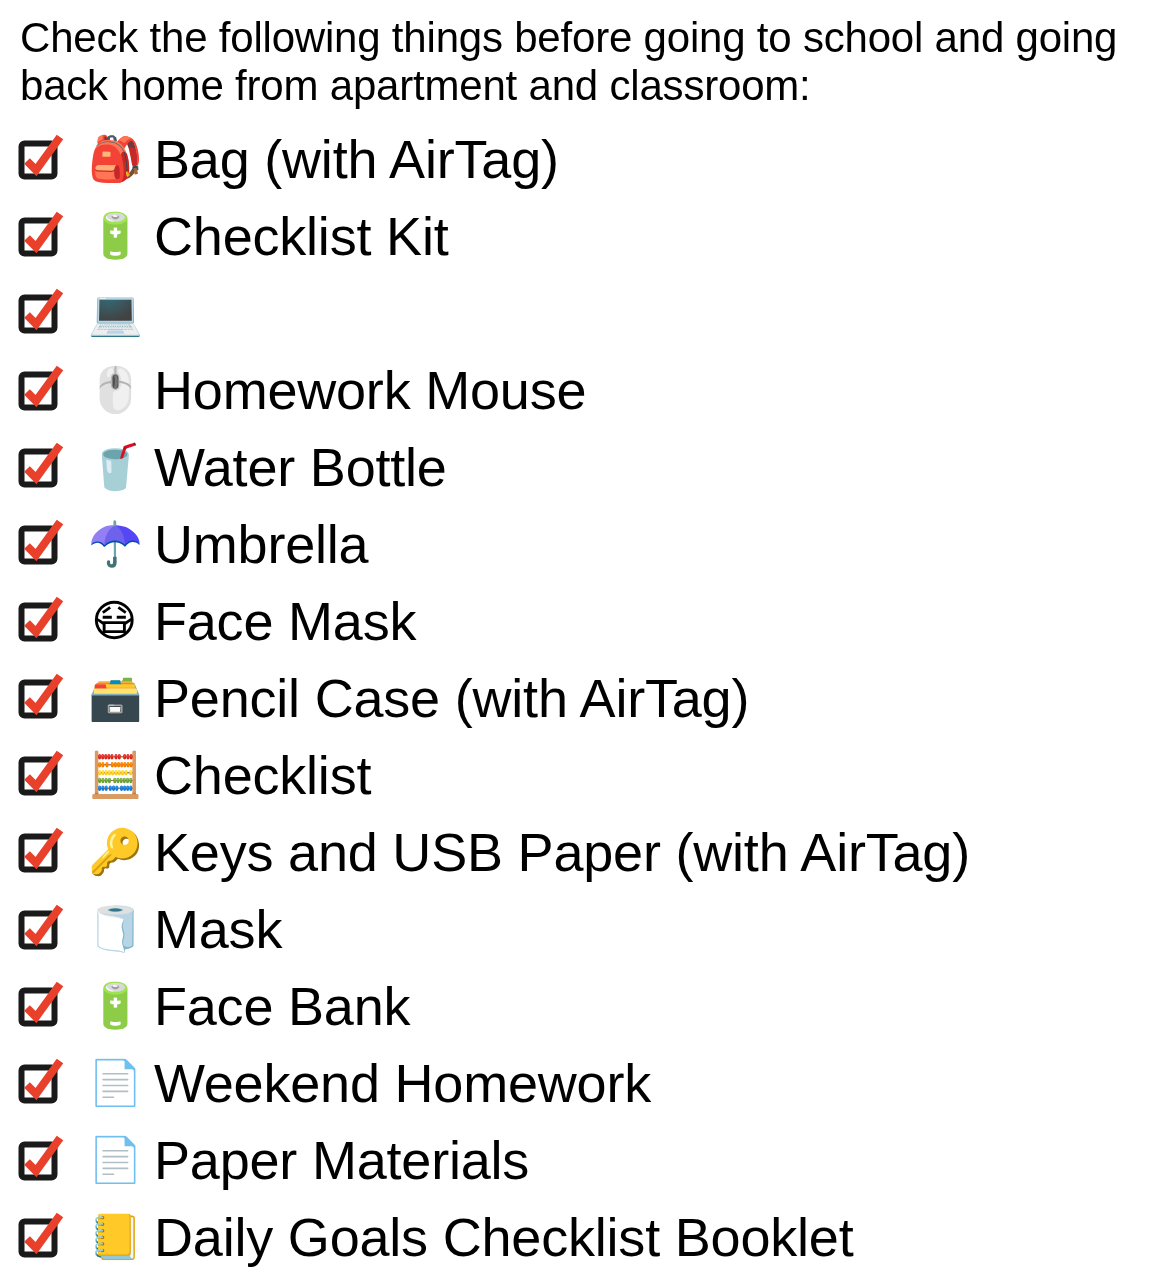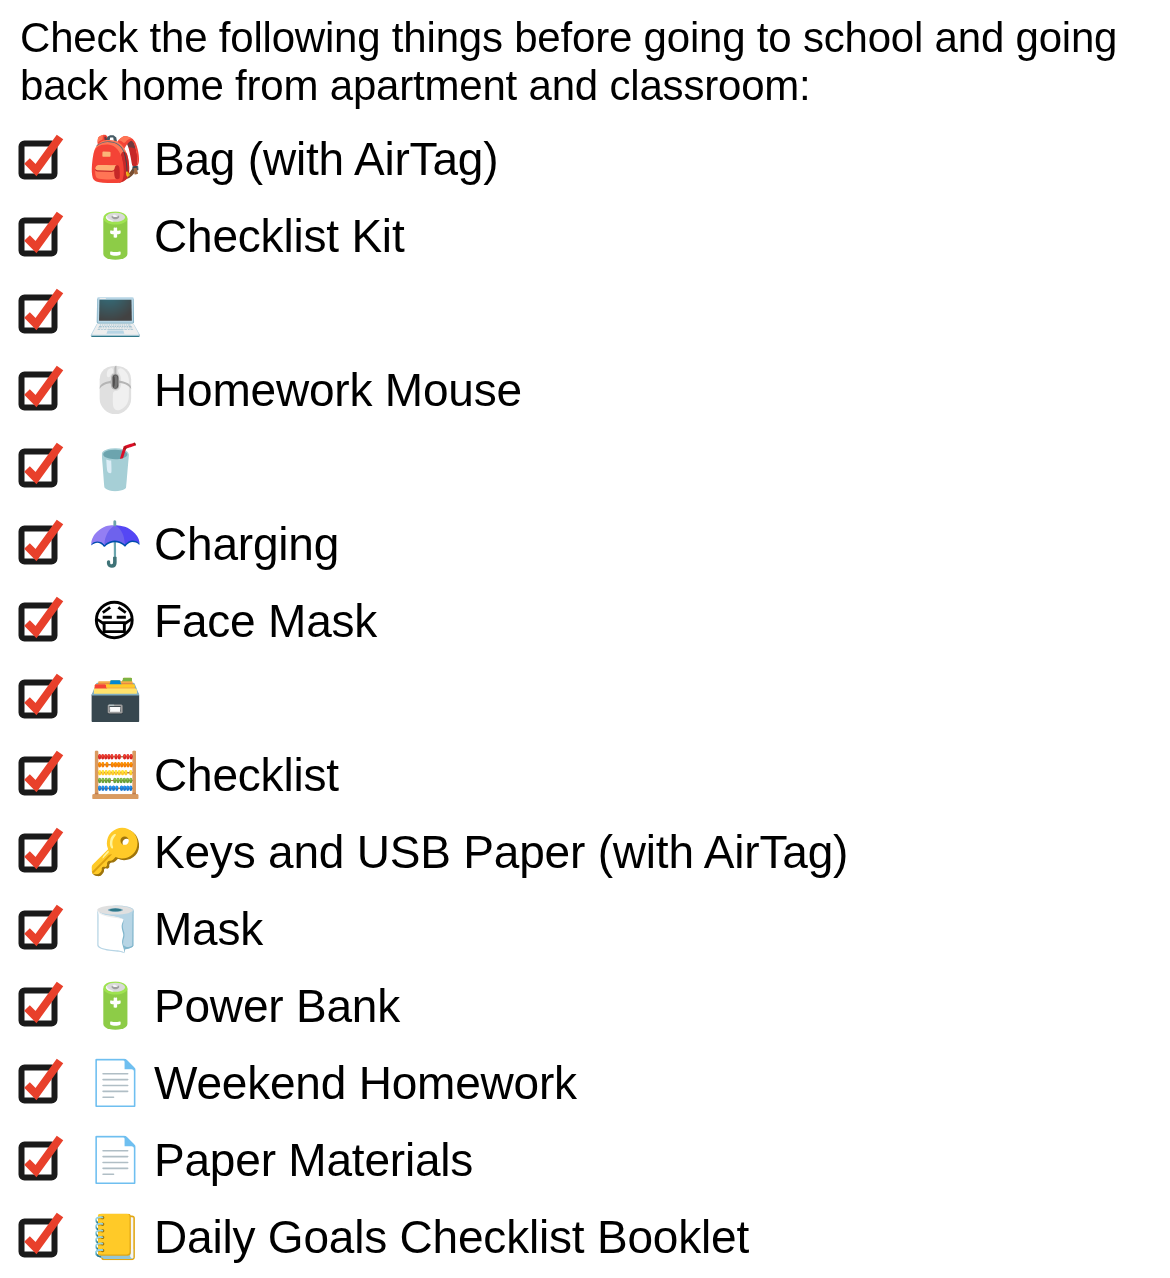--- a/index.html
+++ b/index.html
@@ -77,21 +77,21 @@
     margin-right: 14px;
     font-size: 44px;
     line-height: 52px;
     text-align: center;
     font-family: "DejaVu Sans", "Liberation Sans", sans-serif;
     white-space: nowrap;
   }
 
   .item-label {
     flex: 0 1 auto;
-    font-size: 46px;
+    font-size: 54px;
     line-height: 48px;
     letter-spacing: -0.2px;
     font-weight: 400;
     color: #000000;
     white-space: nowrap;
   }
 </style>
 </head>
 <body>
 
@@ -140,49 +140,51 @@
         <span class="item-label">Homework Mouse</span>
       </div>
       <div class="check-row">
         <span class="checkbox-icon">
           <svg viewBox="0 0 44 44" xmlns="http://www.w3.org/2000/svg">
             <rect x="4.5" y="6.5" width="33" height="33" rx="3" ry="3" fill="none" stroke="#1a1a1a" stroke-width="6"></rect>
             <path d="M10 24 L19 33 L43 0" fill="none" stroke="#e8402b" stroke-width="8" stroke-linecap="butt" stroke-linejoin="miter"></path>
           </svg>
         </span>
         <span class="item-emoji">🥤</span>
+        <span class="item-label">Water Bottle</span>
       </div>
       <div class="check-row">
         <span class="checkbox-icon">
           <svg viewBox="0 0 44 44" xmlns="http://www.w3.org/2000/svg">
             <rect x="4.5" y="6.5" width="33" height="33" rx="3" ry="3" fill="none" stroke="#1a1a1a" stroke-width="6"></rect>
             <path d="M10 24 L19 33 L43 0" fill="none" stroke="#e8402b" stroke-width="8" stroke-linecap="butt" stroke-linejoin="miter"></path>
           </svg>
         </span>
         <span class="item-emoji">☂️</span>
-        <span class="item-label">Charging</span>
+        <span class="item-label">Umbrella</span>
       </div>
       <div class="check-row">
         <span class="checkbox-icon">
           <svg viewBox="0 0 44 44" xmlns="http://www.w3.org/2000/svg">
             <rect x="4.5" y="6.5" width="33" height="33" rx="3" ry="3" fill="none" stroke="#1a1a1a" stroke-width="6"></rect>
             <path d="M10 24 L19 33 L43 0" fill="none" stroke="#e8402b" stroke-width="8" stroke-linecap="butt" stroke-linejoin="miter"></path>
           </svg>
         </span>
         <span class="item-emoji">😷</span>
         <span class="item-label">Face Mask</span>
       </div>
       <div class="check-row">
         <span class="checkbox-icon">
           <svg viewBox="0 0 44 44" xmlns="http://www.w3.org/2000/svg">
             <rect x="4.5" y="6.5" width="33" height="33" rx="3" ry="3" fill="none" stroke="#1a1a1a" stroke-width="6"></rect>
             <path d="M10 24 L19 33 L43 0" fill="none" stroke="#e8402b" stroke-width="8" stroke-linecap="butt" stroke-linejoin="miter"></path>
           </svg>
         </span>
         <span class="item-emoji">🗃️</span>
+        <span class="item-label">Pencil Case (with AirTag)</span>
       </div>
       <div class="check-row">
         <span class="checkbox-icon">
           <svg viewBox="0 0 44 44" xmlns="http://www.w3.org/2000/svg">
             <rect x="4.5" y="6.5" width="33" height="33" rx="3" ry="3" fill="none" stroke="#1a1a1a" stroke-width="6"></rect>
             <path d="M10 24 L19 33 L43 0" fill="none" stroke="#e8402b" stroke-width="8" stroke-linecap="butt" stroke-linejoin="miter"></path>
           </svg>
         </span>
         <span class="item-emoji">🧮</span>
         <span class="item-label">Checklist</span>
@@ -208,21 +210,21 @@
         <span class="item-label">Mask</span>
       </div>
       <div class="check-row">
         <span class="checkbox-icon">
           <svg viewBox="0 0 44 44" xmlns="http://www.w3.org/2000/svg">
             <rect x="4.5" y="6.5" width="33" height="33" rx="3" ry="3" fill="none" stroke="#1a1a1a" stroke-width="6"></rect>
             <path d="M10 24 L19 33 L43 0" fill="none" stroke="#e8402b" stroke-width="8" stroke-linecap="butt" stroke-linejoin="miter"></path>
           </svg>
         </span>
         <span class="item-emoji">🔋</span>
-        <span class="item-label">Power Bank</span>
+        <span class="item-label">Face Bank</span>
       </div>
       <div class="check-row">
         <span class="checkbox-icon">
           <svg viewBox="0 0 44 44" xmlns="http://www.w3.org/2000/svg">
             <rect x="4.5" y="6.5" width="33" height="33" rx="3" ry="3" fill="none" stroke="#1a1a1a" stroke-width="6"></rect>
             <path d="M10 24 L19 33 L43 0" fill="none" stroke="#e8402b" stroke-width="8" stroke-linecap="butt" stroke-linejoin="miter"></path>
           </svg>
         </span>
         <span class="item-emoji">📄</span>
         <span class="item-label">Weekend Homework</span>

